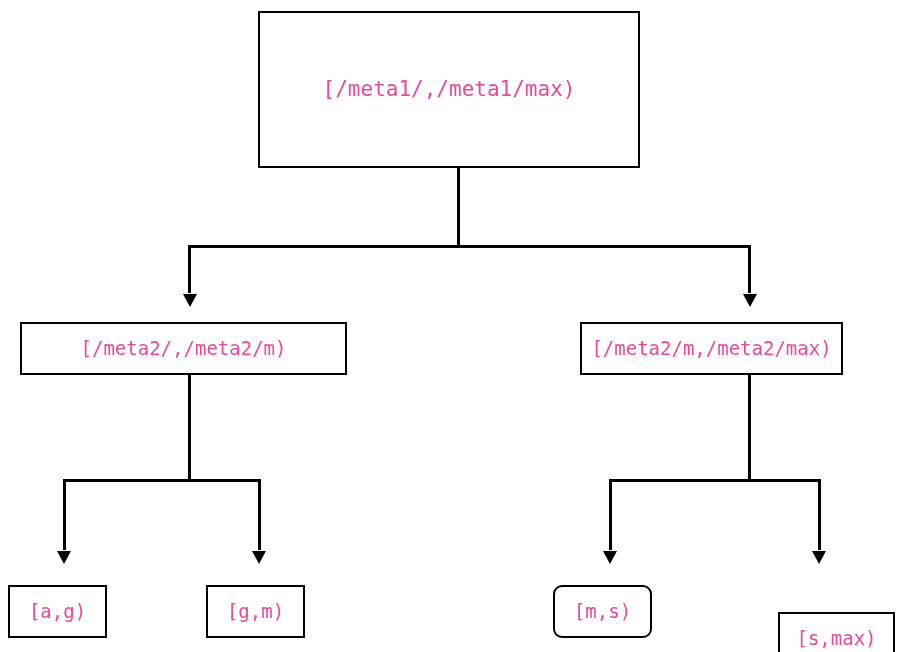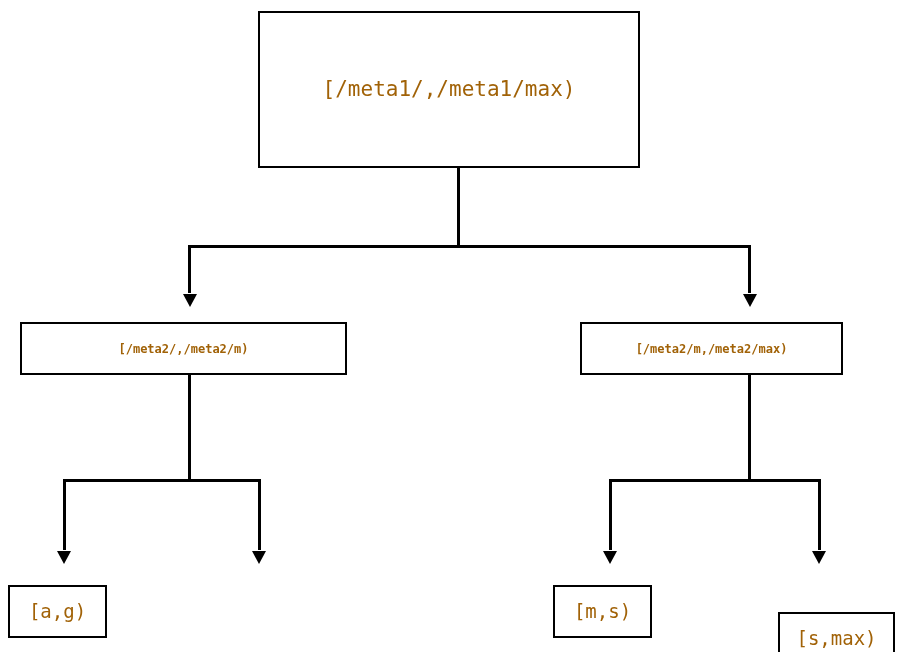--- a/index.html
+++ b/index.html
@@ -24,21 +24,21 @@
     background: #ffffff;
     display: flex;
     align-items: center;
     justify-content: center;
     color: #000000;
     font-family: "DejaVu Sans Mono", monospace;
     white-space: pre;
   }
   .node-label {
     font-family: "DejaVu Sans Mono", monospace;
-    color: #a16207;
+    color: #ec4899;
     line-height: 1;
     white-space: pre;
   }
   
   #node-root {
     left: 258px;
     top: 11px;
     width: 382px;
     height: 157px;
   }
@@ -50,26 +50,26 @@
     width: 327px;
     height: 53px;
   }
   #node-right-mid {
     left: 580px;
     top: 322px;
     width: 263px;
     height: 53px;
   }
   #node-left-mid .node-label,
-  #node-right-mid .node-label { font-size: 12px; font-weight: bold; }
+  #node-right-mid .node-label { font-size: 19px; }
   
   .leaf { top: 585px; height: 53px; }
   #node-leaf-ag   { left: 8px;   width: 99px; }
   #node-leaf-gm   { left: 206px; width: 99px; }
-  #node-leaf-ms   { left: 553px; width: 99px; }
+  #node-leaf-ms   { left: 553px; width: 99px; border-radius: 9px; }
   #node-leaf-smax { left: 778px; width: 117px; margin-top: 27px; }
   .leaf .node-label { font-size: 19px; }
 
   
   .edge-v {
     position: absolute;
     width: 3px;
     background: #000000;
   }
   .edge-h {
@@ -121,20 +121,23 @@
   </div>
 
   <div class="node" id="node-right-mid">
     <span class="node-label">[/meta2/m,/meta2/max)</span>
   </div>
 
   <div class="node leaf" id="node-leaf-ag">
     <span class="node-label">[a,g)</span>
   </div>
 
+  <div class="node leaf" id="node-leaf-gm">
+    <span class="node-label">[g,m)</span>
+  </div>
 
   <div class="node leaf" id="node-leaf-ms">
     <span class="node-label">[m,s)</span>
   </div>
 
   <div class="node leaf" id="node-leaf-smax">
     <span class="node-label">[s,max)</span>
   </div>
 
   <div class="edge-v" id="edge-root-stem"></div>

